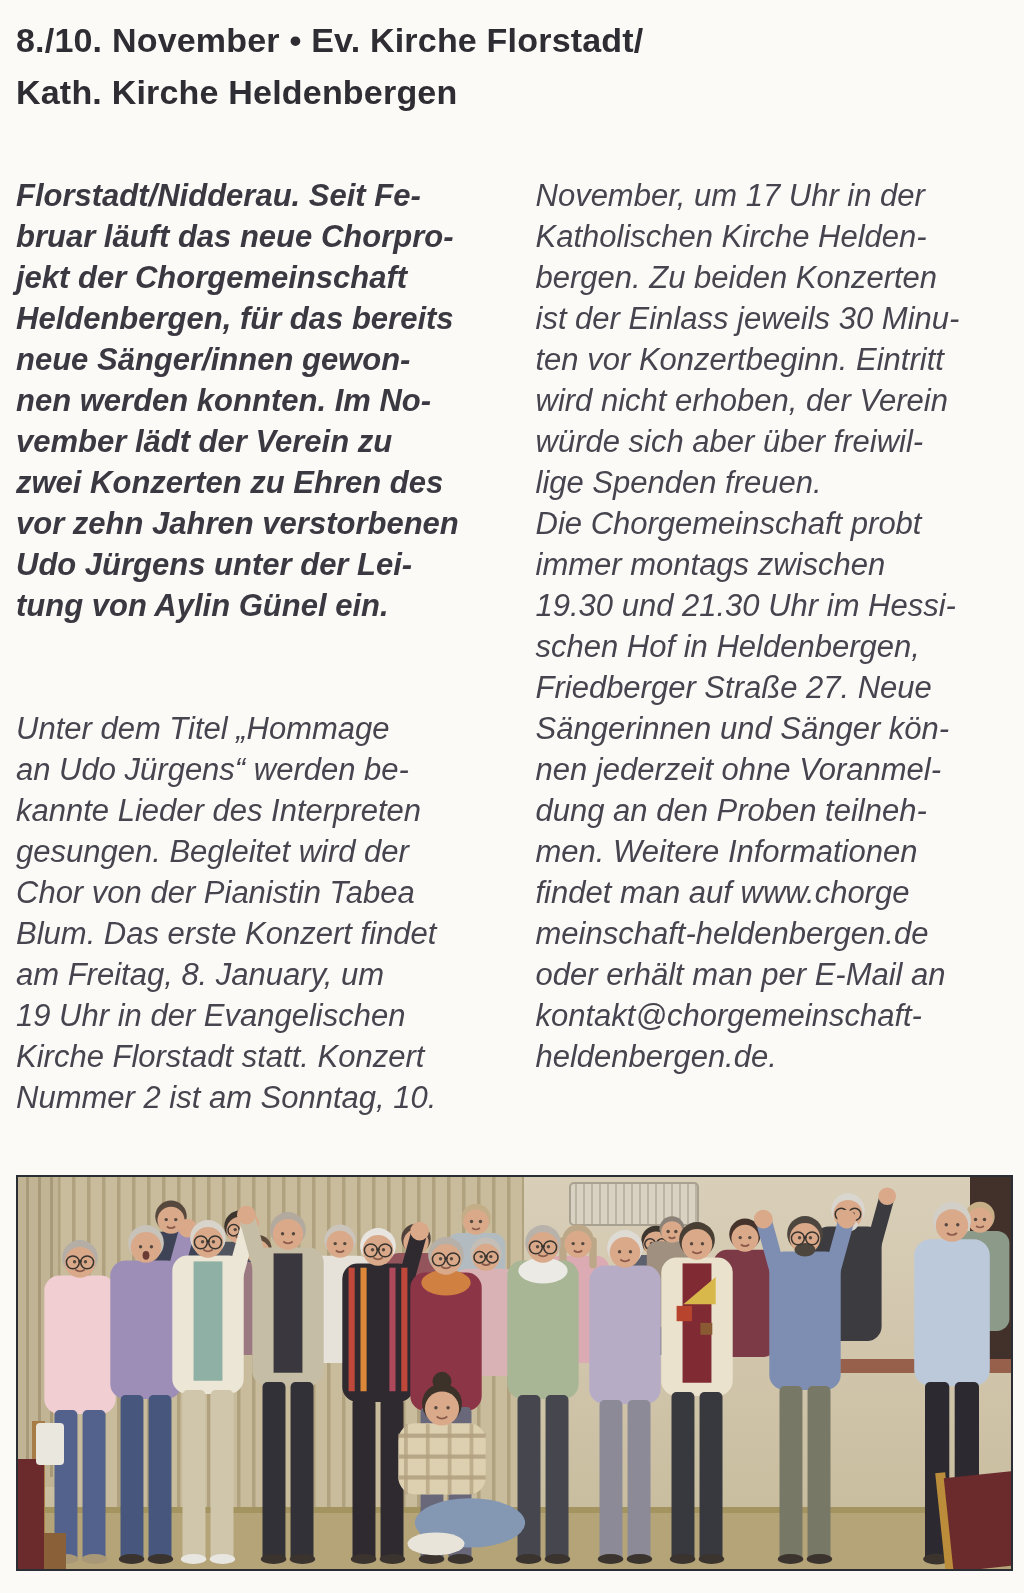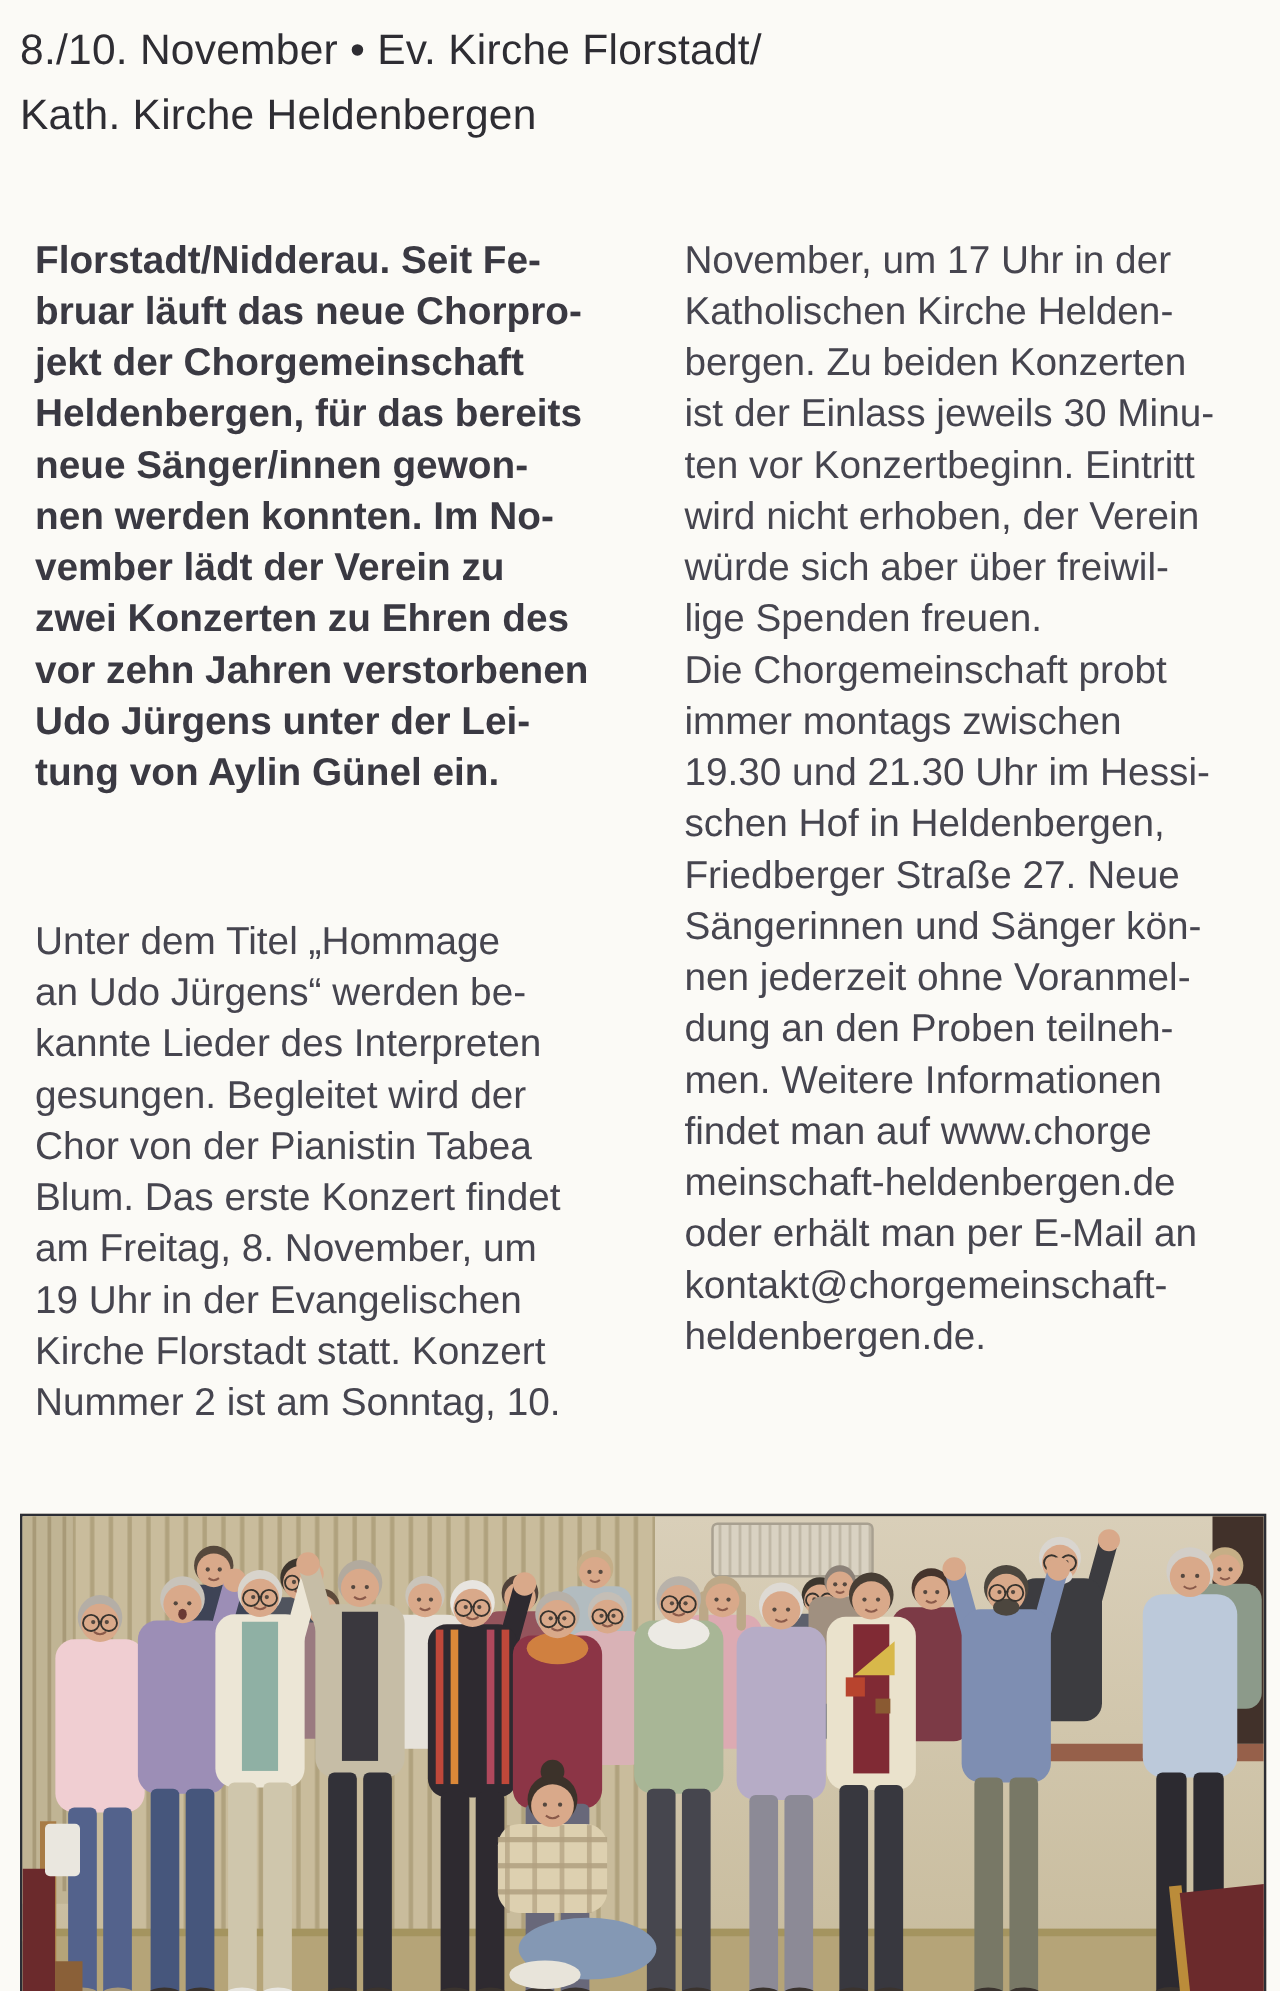--- a/index.html
+++ b/index.html
@@ -6,41 +6,41 @@
   body {
     width: 1024px; height: 1593px;
     background: #fbfaf6;
     font-family: "Liberation Sans", sans-serif;
     color: #45444e;
     overflow: hidden;
   }
   .page { padding: 14px 15px 0 16px; }
 
   .kicker {
-    font-size: 34px; line-height: 52px; font-weight: 400;
+    font-size: 34px; line-height: 52px; font-weight: 700;
     color: #2e2d33; letter-spacing: 0.2px;
     white-space: pre-line;
   }
   .headline {
     margin-top: 10px;
     font-size: 62px; line-height: 72px; font-weight: 700;
     color: #2e2d33; letter-spacing: -0.5px;
     white-space: nowrap;
   }
   .columns {
     margin-top: 16px;
     display: flex; gap: 46px;
   }
   .col {
     width: 482px;
     font-size: 31px; line-height: 41px;
     color: #46454f;
     white-space: pre-line;
   }
-  .col p { margin: 12px; white-space: pre-line; }
+  .col p { margin: 0; white-space: pre-line; font-style: italic; }
   .lead { font-weight: 700; color: #3a3942; }
   .para2 { margin-top: 41px !important; }
 
   figure.photo { margin: 16px 0 0 0; }
   .photo-frame {
     width: 993px; height: 392px;
     border: 2px solid #2b2d34;
     background: #c9bd9f;
     line-height: 0;
   }
@@ -66,21 +66,21 @@
 zwei Konzerten zu Ehren des
 vor zehn Jahren verstorbenen
 Udo Jürgens unter der Lei-
 tung von Aylin Günel ein.</p>
       <p class="para2">Unter dem Titel „Hommage
 an Udo Jürgens“ werden be-
 kannte Lieder des Interpreten
 gesungen. Begleitet wird der
 Chor von der Pianistin Tabea
 Blum. Das erste Konzert findet
-am Freitag, 8. November, um
+am Freitag, 8. January, um
 19 Uhr in der Evangelischen
 Kirche Florstadt statt. Konzert
 Nummer 2 ist am Sonntag, 10.</p>
     </div>
     <div class="col">
       <p>November, um 17 Uhr in der
 Katholischen Kirche Helden-
 bergen. Zu beiden Konzerten
 ist der Einlass jeweils 30 Minu-
 ten vor Konzertbeginn. Eintritt

